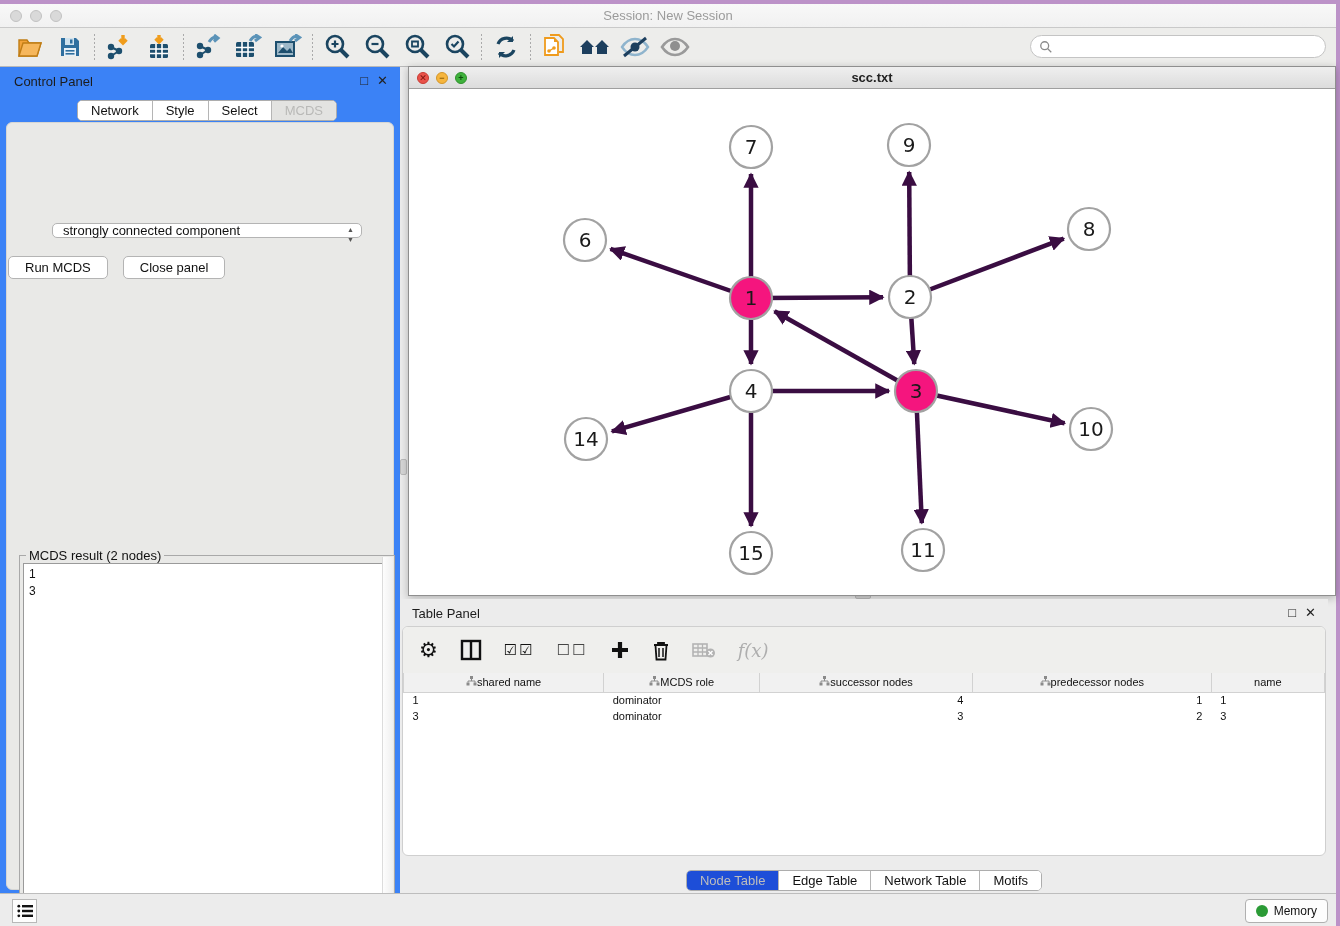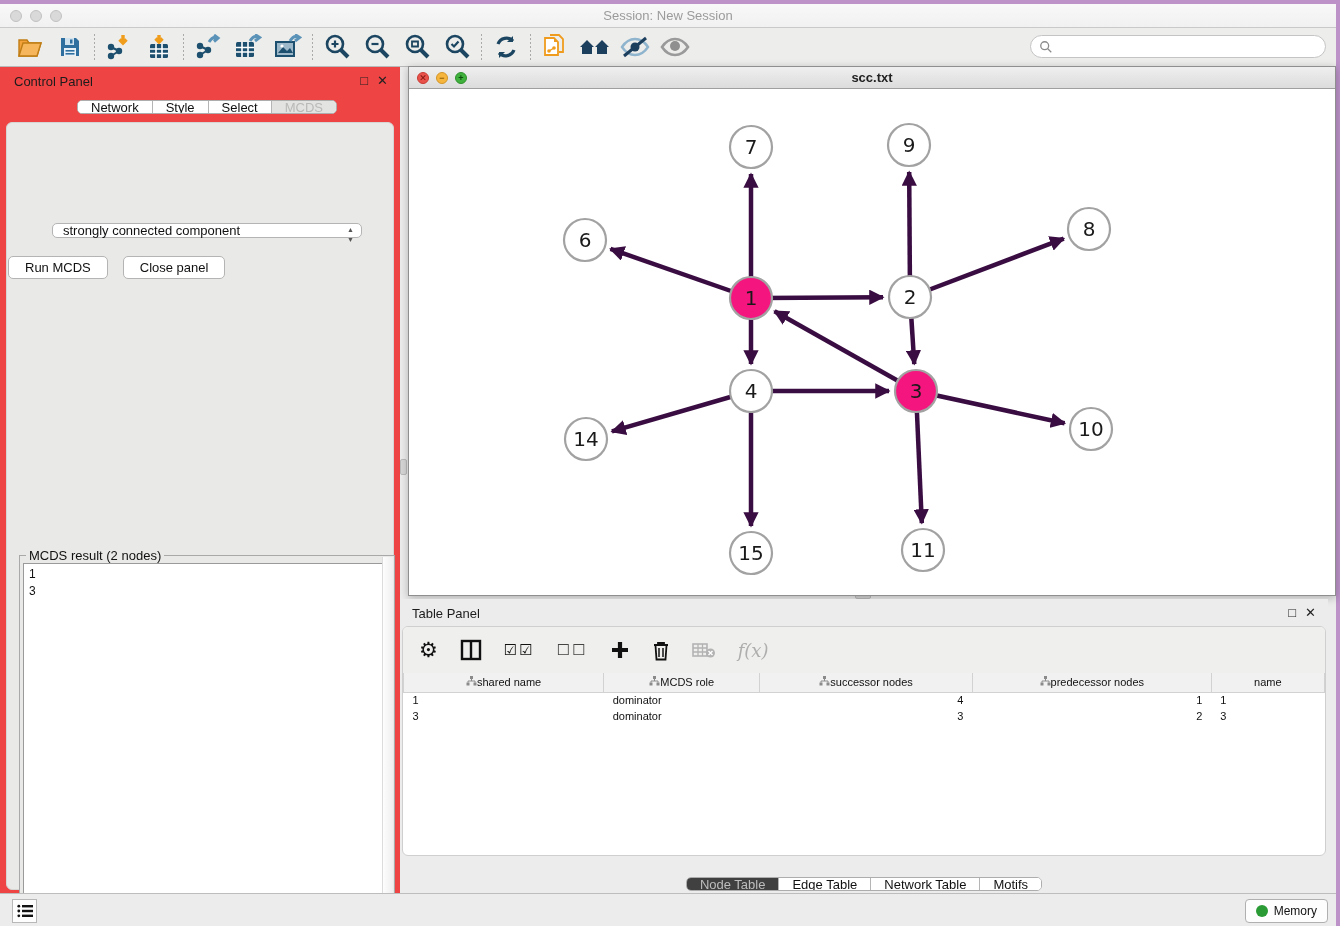--- a/index.html
+++ b/index.html
@@ -18,26 +18,26 @@
   
   .toolbar { position:absolute; left:0; top:24px; width:100%; height:39px; background:#ededeb;
     border-bottom:1px solid #b9b9b9; display:flex; align-items:center; padding-left:10px; }
   .tb-btn { width:40px; height:30px; display:flex; align-items:center; justify-content:center; }
   .tb-sep { width:1px; height:26px; margin:0 4px; background:repeating-linear-gradient(#aaa 0 2px, transparent 2px 4px); }
   .searchbox { position:absolute; right:10px; top:7px; width:296px; height:23px; background:#fff;
     border:1px solid #c4c4c4; border-radius:12px; display:flex; align-items:center; padding-left:8px; }
   .searchbox input { border:none; outline:none; flex:1; height:18px; font-size:12px; background:transparent; }
 
   
-  .control-panel { position:absolute; left:0; top:63px; width:400px; height:830px; background:#ef4444; }
+  .control-panel { position:absolute; left:0; top:63px; width:400px; height:830px; background:#3b82f6; }
   .panel-header { position:absolute; left:0; top:0; width:100%; height:28px; }
   .panel-header .ph-title { position:absolute; left:14px; top:7px; font-size:13px; color:#1c1c1c; }
   .ph-btns { position:absolute; right:12px; top:6px; display:flex; gap:9px; font-size:13px; color:#222; }
   .ph-btns span { cursor:default; font-weight:bold; }
-  .seg { display:flex; border:1px solid #adadad; border-radius:5px; overflow:hidden; background:#fff; height:14px; }
+  .seg { display:flex; border:1px solid #adadad; border-radius:5px; overflow:hidden; background:#fff; height:21px; }
   .seg .seg-tab { padding:2px 13px; font-size:13px; color:#111; background:#fff; border-right:1px solid #b5b5b5;
     display:flex; align-items:center; white-space:nowrap; }
   .seg .seg-tab:last-child { border-right:none; }
   .seg .seg-tab.sel { background:#e3e3e1; color:#b9b9b7; }
   .cp-tabs { position:absolute; left:77px; top:33px; }
   .cp-body { position:absolute; left:6px; top:55px; width:388px; height:768px; background:#e9e9e7;
     border:1px solid #d6d6d4; border-radius:6px; }
   .opt-label { position:absolute; left:0; width:100%; top:80px; text-align:center; font-size:13px; color:#111; }
   .opt-select { position:absolute; left:45px; top:100px; width:310px; height:15px; background:#fff;
     border:1px solid #b4b4b4; border-radius:5px; font-size:13px; color:#111; display:flex; align-items:center;
@@ -85,21 +85,21 @@
   .gear-glyph { font-size:21px; }
   .check-glyph { font-size:15px; letter-spacing:2px; }
   .uncheck-glyph { font-size:15px; letter-spacing:2px; color:#444; }
   .fx-glyph { font-family:"DejaVu Serif",serif; font-style:italic; font-size:18px; color:#aeaeae; }
   .tp-table { width:100%; border-collapse:collapse; table-layout:fixed; }
   .tp-table th { height:19px; background:#f1f1f1; border:1px solid #d2d2d2; border-top:none;
     font-size:11px; font-weight:normal; color:#111; position:relative; }
   .tp-table th .th-inner { display:flex; align-items:center; justify-content:center; gap:0; }
   .tp-table td { height:16px; font-size:11px; color:#111; padding:0 9px; border:none; }
   .tp-tabs-row { position:absolute; left:0; bottom:6px; width:100%; display:flex; justify-content:center; }
-  .tp-tabs-row .seg .seg-tab.sel { background:#404040; color:#bdbdbd; }
+  .tp-tabs-row .seg .seg-tab.sel { background:#1d4ed8; color:#bdbdbd; }
 
   
   .statusbar { position:absolute; left:0; bottom:0; width:100%; height:33px; background:#ececec;
     border-top:1px solid #bdbdbd; }
   .list-btn { position:absolute; left:12px; top:5px; width:25px; height:24px; background:#fdfdfd;
     border:1px solid #b8b8b8; display:flex; align-items:center; justify-content:center; }
   .memory-btn { position:absolute; right:8px; top:5px; height:24px; background:#fdfdfd;
     border:1px solid #b0b0b0; border-radius:4px; display:flex; align-items:center; gap:6px;
     padding:0 10px; font-size:12px; color:#111; }
   .memory-dot { width:12px; height:12px; border-radius:50%; }

